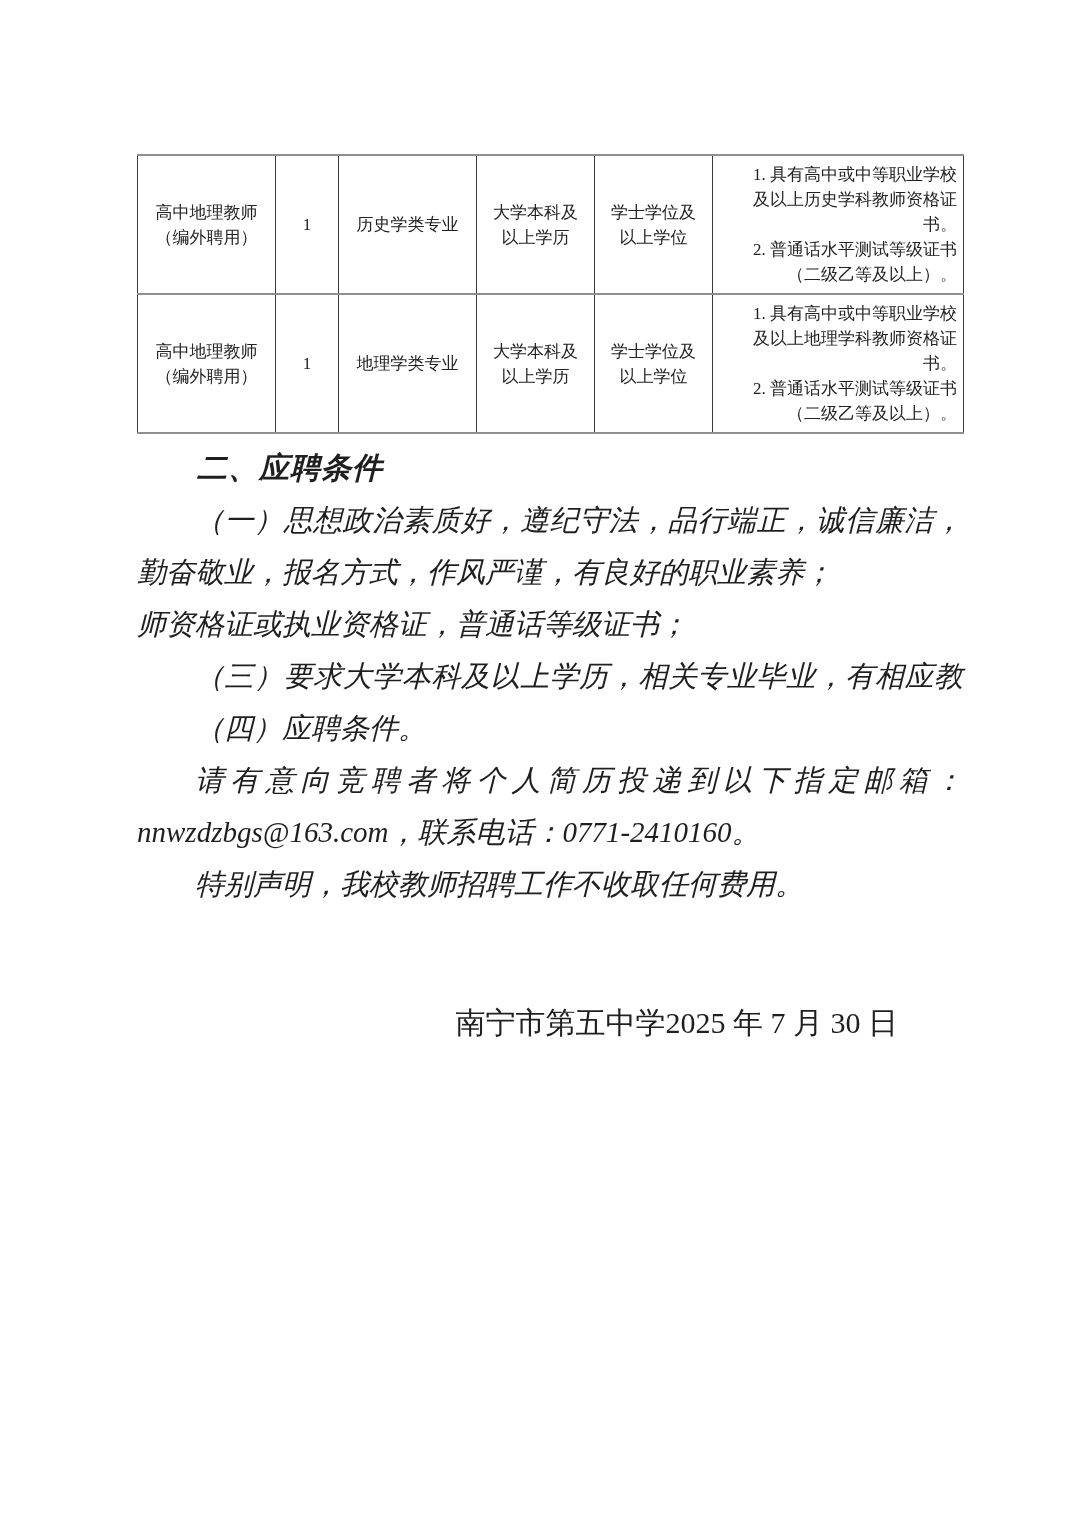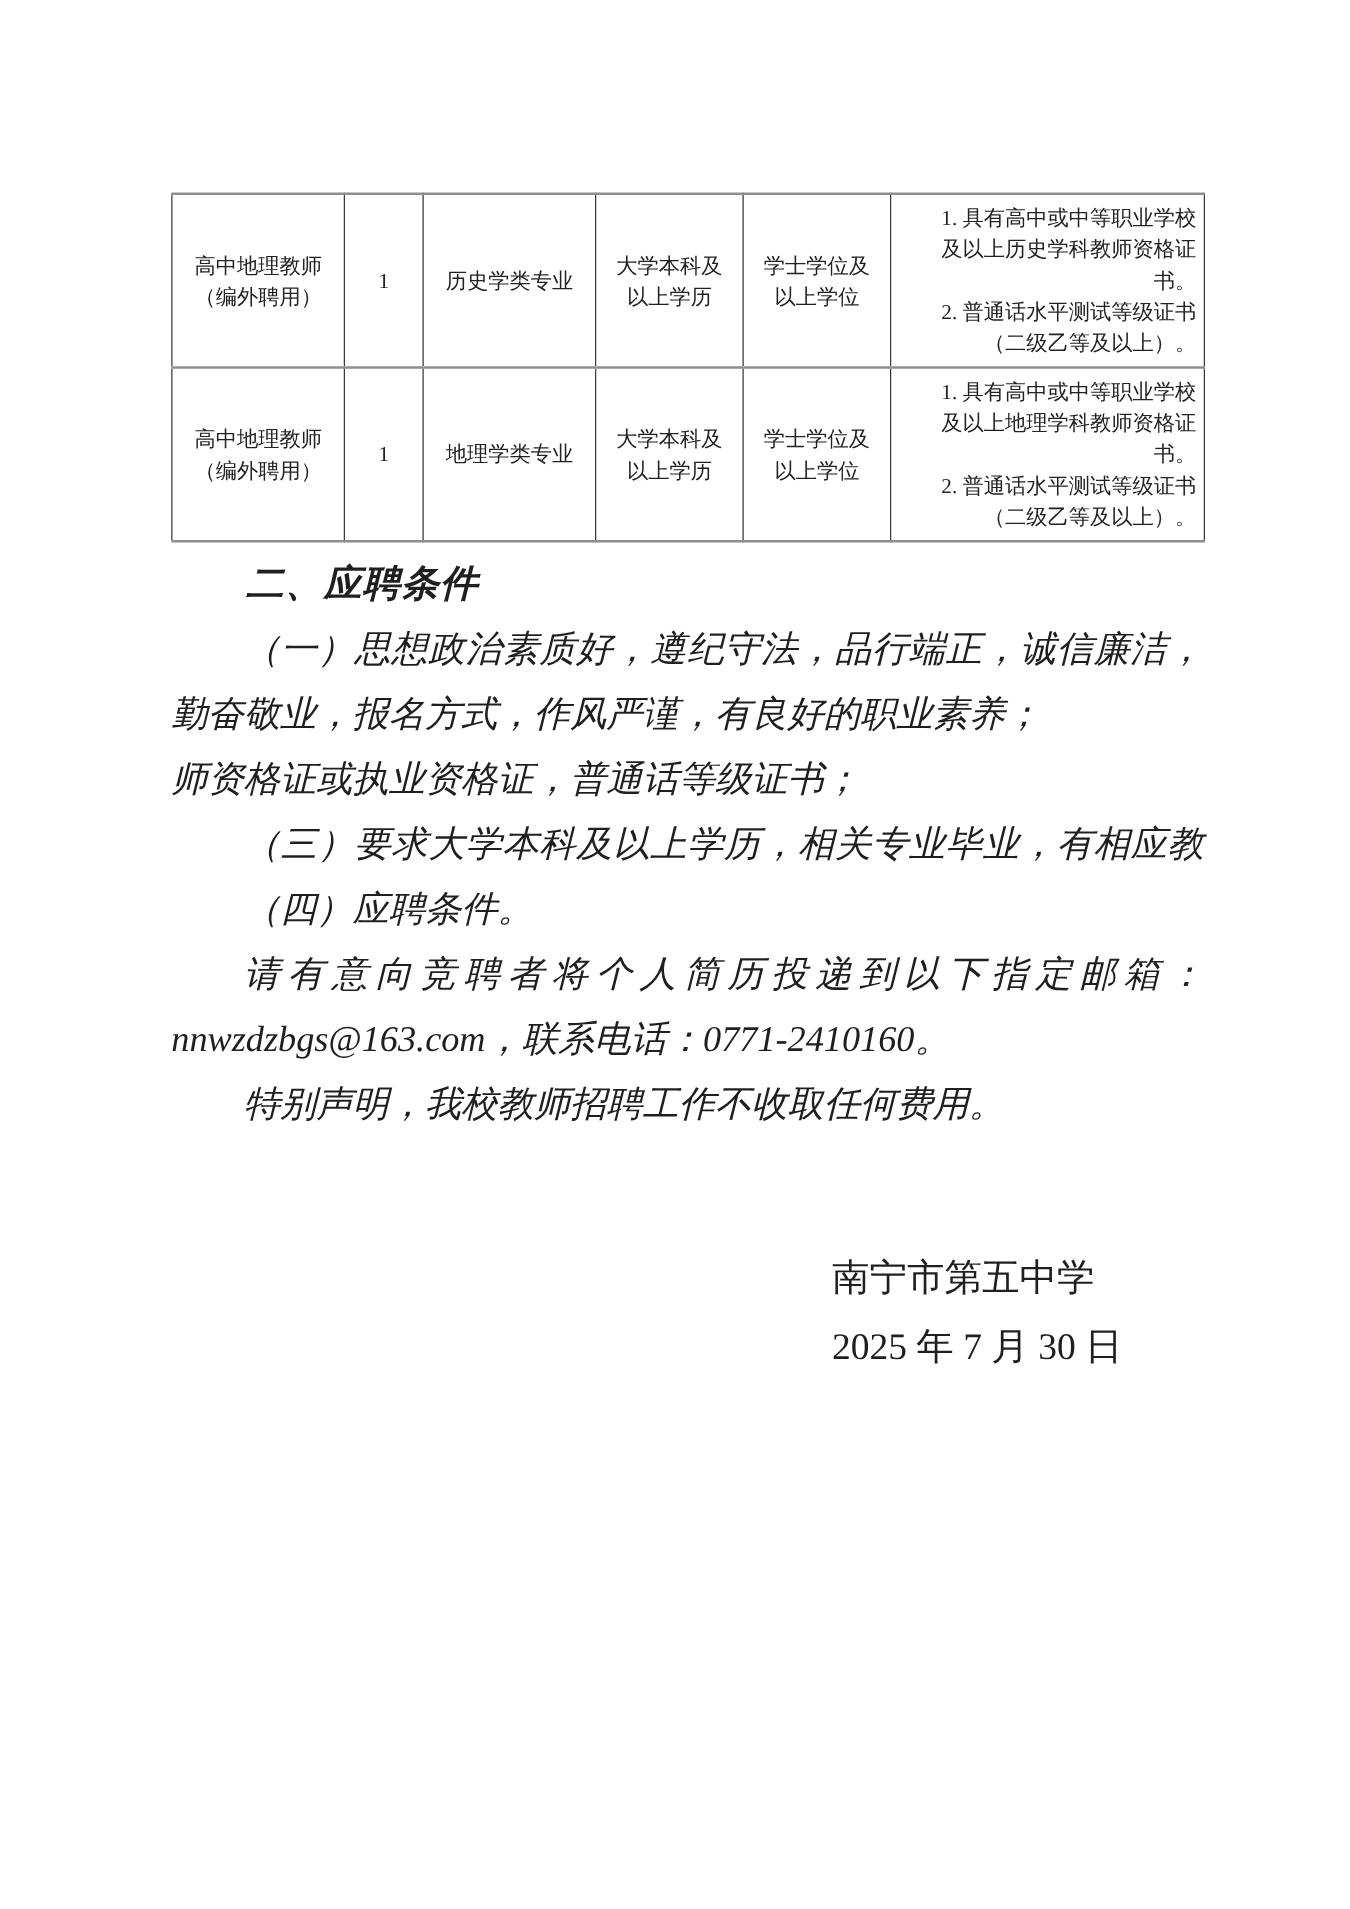--- a/index.html
+++ b/index.html
@@ -60,22 +60,22 @@
     font-family: "Liberation Sans", "DejaVu Sans", sans-serif;
     font-weight: 700;
     text-indent: 2em;
     font-size: 30px;
     letter-spacing: 1px;
   }
 
   
   .signature {
     display: flex;
-    flex-direction: column;
-    align-items: flex-start;
+    flex-direction: row;
+    align-items: flex-end;
     width: fit-content;
     margin: 85px 65px 0 auto;
     font-size: 30px;
     line-height: 55px;
   }
 </style>
 </head>
 <body>
 
 <div class="page">

